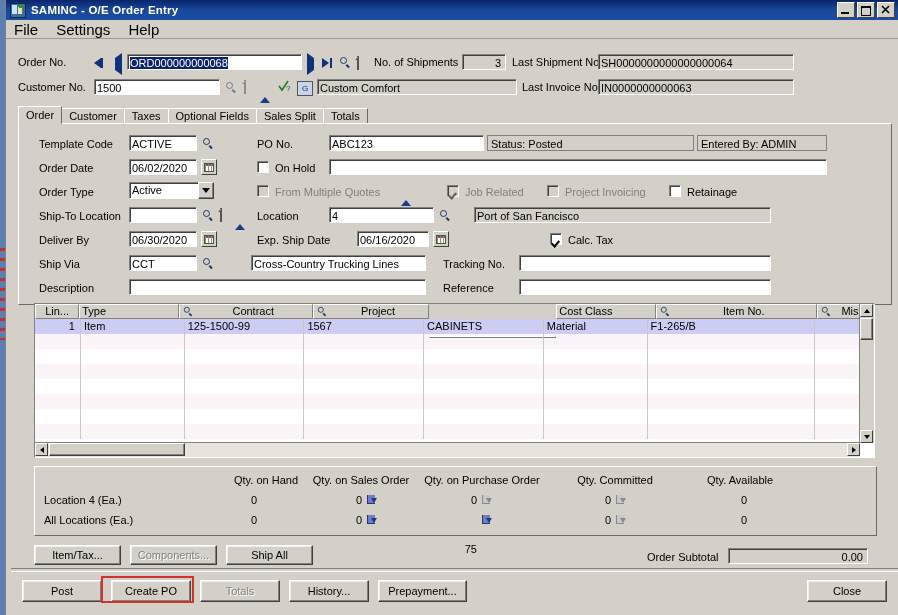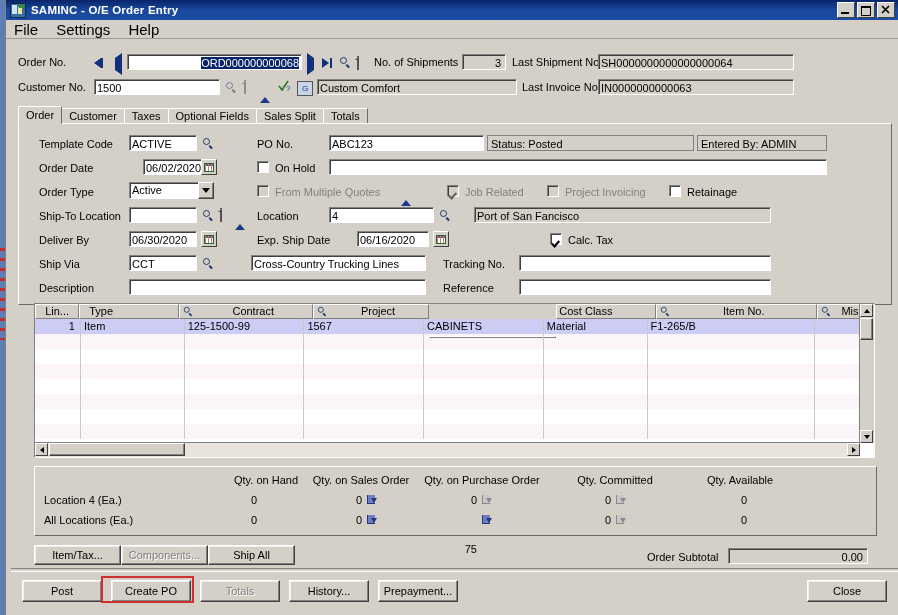--- a/index.html
+++ b/index.html
@@ -139,21 +139,21 @@
   .qrowlbl{position:absolute;font-size:11px;}
   .qv{position:absolute;font-size:11px;text-align:right;}
   .drillb{width:10px;height:11px;position:relative;display:inline-block;}
   .drillb i{position:absolute;left:0;top:0;width:7px;height:8px;border:1px solid #26347a;
     border-top:none;border-right:none;background:#6b7fc4;}
   .drillb b{position:absolute;left:4px;top:3px;width:0;height:0;
     border-left:3px solid transparent;border-right:3px solid transparent;border-top:5px solid #26347a;}
   .drillg i{background:#c8c8c8;border-color:#8a8a8a;}
   .drillg b{border-top-color:#8a8a8a;}
 
-  #btnrow{position:absolute;left:28px;top:545px;display:flex;border-radius:9px;}
+  #btnrow{position:absolute;left:28px;top:545px;display:flex;gap:9px;border-radius:9px;}
   #sep{position:absolute;left:5px;top:568px;width:888px;height:2px;
     border-top:1px solid #808080;border-bottom:1px solid #fff;}
   #btnrow2{position:absolute;left:16px;top:580px;display:flex;gap:9px;}
 
   #hl{position:absolute;left:95px;top:576px;width:93px;height:27px;
     border:2px solid #d03030;box-sizing:border-box;pointer-events:none;}
 </style>
 </head>
 <body>
 
@@ -191,21 +191,21 @@
     <span>Settings</span>
     <span>Help</span>
   </div>
 
   <div style="position:absolute;left:12px;top:56px;" class="lbl">Order No.</div>
   <div style="position:absolute;left:88px;top:58px;display:flex;align-items:center;gap:2px;">
     <span class="navb"></span>
       <span class="bar" style="margin-left:-2px;"></span>
   </div>
   <div style="position:absolute;left:109px;top:58px;"><span class="navb"></span></div>
-  <div class="fld sel" style="position:absolute;left:121px;top:54px;width:175px;text-align:right;"><span class="hl">ORD000000000068</span></div>
+  <div class="fld sel" style="position:absolute;left:121px;top:54px;width:175px;"><span class="hl">ORD000000000068</span></div>
   <div style="position:absolute;left:301px;top:58px;"><span class="navf"></span></div>
   <div style="position:absolute;left:316px;top:58px;display:flex;align-items:center;gap:1px;">
     <span class="navf"></span>
       <span class="bar"></span>
   </div>
   <div style="position:absolute;left:334px;top:57px;"><span class="mag"></span></div>
   <div style="position:absolute;left:351px;top:57px;"><span class="docico"></span></div>
   <div class="lbl" style="position:absolute;left:368px;top:56px;">No. of Shipments</div>
   <div class="fld ro num" style="position:absolute;left:456px;top:54px;width:44px;">3</div>
   <div class="lbl" style="position:absolute;left:506px;top:56px;">Last Shipment No.</div>
@@ -236,21 +236,21 @@
     <span class="tab">Totals</span>
   </div>
 
   <div id="panel">
 
     <div class="lbl" style="position:absolute;left:20px;top:14px;">Template Code</div>
     <div class="fld" style="position:absolute;left:110px;top:11px;width:68px;">ACTIVE</div>
     <div style="position:absolute;left:184px;top:14px;"><span class="mag"></span></div>
 
     <div class="lbl" style="position:absolute;left:20px;top:38px;">Order Date</div>
-    <div class="fld" style="position:absolute;left:124px;top:35px;width:68px;">06/02/2020</div>
+    <div class="fld" style="position:absolute;left:110px;top:35px;width:68px;">06/02/2020</div>
     <div class="datebtn" style="position:absolute;left:182px;top:35px;">
         <span class="cal"></span>
       </div>
 
     <div class="lbl" style="position:absolute;left:20px;top:62px;">Order Type</div>
     <div class="combo" style="position:absolute;left:110px;top:58px;width:85px;">
       <span class="cv">Active</span>
       <span class="cb">
           <span class="tridn"></span>
         </span>
@@ -318,21 +318,21 @@
     <div class="lbl" style="position:absolute;left:424px;top:158px;">Reference</div>
     <div class="fld" style="position:absolute;left:500px;top:155px;width:252px;"></div>
   </div>
 
   <div id="grid">
     <div id="ghead">
       <span class="gh" style="width:46px;">
           <span class="gl">Lin...</span>
         </span>
       <span class="gh" style="width:104px;">
-          <span class="gl" style="text-align:left;margin-left:7px;">Type</span>
+          <span class="gl" style="text-align:left;">Type</span>
         </span>
       <span class="gh" style="width:140px;">
           <span class="mag"></span>
           <span class="gl">Contract</span>
         </span>
       <span class="gh" style="width:120px;">
           <span class="mag"></span>
           <span class="gl">Project</span>
         </span>
       <span class="gh" style="width:133px;margin-top:32px;">
@@ -512,19 +512,19 @@
   <div class="lbl" style="position:absolute;left:641px;top:551px;">Order Subtotal</div>
   <div class="fld ro num" style="position:absolute;left:722px;top:548px;width:140px;background:#d4d0c8;">0.00</div>
 
   <div id="sep"></div>
 
   <div id="btnrow2">
     <span class="btn" style="width:80px;height:22px;">Post</span>
     <span class="btn" style="width:80px;height:22px;">Create PO</span>
     <span class="btn dis" style="width:80px;height:22px;">Totals</span>
     <span class="btn" style="width:80px;height:22px;">History...</span>
-    <span class="btn" style="width:80px;height:22px;">Prepayment...</span>
+    <span class="btn" style="width:89px;height:22px;">Prepayment...</span>
   </div>
 
   <span class="btn" style="position:absolute;left:801px;top:580px;width:80px;height:22px;">Close</span>
 
   <div id="hl"></div>
 </div>
 
 </body></html>

